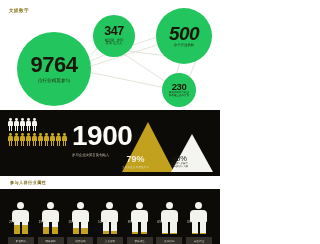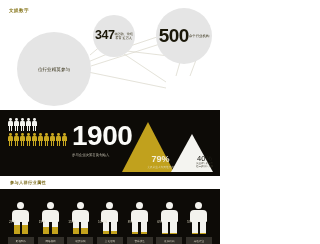--- a/index.html
+++ b/index.html
@@ -39,23 +39,23 @@
     white-space: nowrap;
   }
   .net-svg {
     position: absolute;
     left: 0; top: 0;
     width: 220px; height: 110px;
   }
   .bubble {
     position: absolute;
     border-radius: 50%;
-    background: #e5e5e5;
+    background: #22c55e;
     display: flex;
-    flex-direction: row;
+    flex-direction: column;
     align-items: center;
     justify-content: center;
     text-align: center;
     color: #16140a;
     box-sizing: border-box;
   }
   .bubble .num {
     font-weight: bold;
     line-height: 0.95;
     color: #1a1708;
@@ -79,21 +79,21 @@
     left: 93px; top: 15px;
     width: 42px; height: 42px;
   }
   #bubble-b .num { font-size: 12.5px; }
   #bubble-b .cap { font-size: 3.1px; }
   
   #bubble-c {
     left: 156px; top: 8px;
     width: 56px; height: 56px;
   }
-  #bubble-c .num { font-size: 19px; }
+  #bubble-c .num { font-size: 19px; font-style: italic; }
   #bubble-c .cap { font-size: 3.4px; }
   
   #bubble-d {
     left: 162px; top: 73px;
     width: 34px; height: 34px;
   }
   #bubble-d .num { font-size: 9.5px; }
   #bubble-d .cap { font-size: 2.5px; }
 
   
@@ -162,21 +162,21 @@
     font-size: 3.4px;
     color: #c9c5b4;
     margin-top: 3px;
     white-space: nowrap;
   }
 
   .tri {
     position: absolute;
     display: flex;
     flex-direction: column;
-    align-items: flex-end;
+    align-items: flex-start;
     justify-content: flex-end;
     text-align: center;
   }
   .tri .shape {
     position: absolute;
     left: 0; top: 0;
     width: 100%; height: 100%;
   }
   .tri .txt {
     position: relative;
@@ -318,34 +318,40 @@
         <line x1="130" y1="46" x2="160" y2="36"></line>
         <line x1="180" y1="62" x2="176" y2="76"></line>
         <line x1="196" y1="60" x2="190" y2="76"></line>
         <line x1="118" y1="50" x2="186" y2="58"></line>
       </g>
     </svg>
 
     <div class="net-title">文娱数字</div>
 
     <div class="bubble" id="bubble-a">
+      <div class="num">9764</div>
       <div class="cap">位行业精英参与</div>
     </div>
 
     <div class="bubble" id="bubble-b">
       <div class="num">347</div>
       <div class="cap">场活动、论坛
 覆盖 近万人</div>
     </div>
 
     <div class="bubble" id="bubble-c">
       <div class="num">500</div>
       <div class="cap">余个行业机构</div>
     </div>
 
+    <div class="bubble" id="bubble-d">
+      <div class="num">230</div>
+      <div class="cap">家投资机构与从业
+机构建立合作关系</div>
+    </div>
   </div>
 
   <div class="sec-dark">
 
     <div class="people-stack">
       <div class="people-row white" id="row-white">
           <div class="fig-mini fig-white">
             <div class="head"></div>
             <div class="body"></div>
             <div class="legL"></div>

